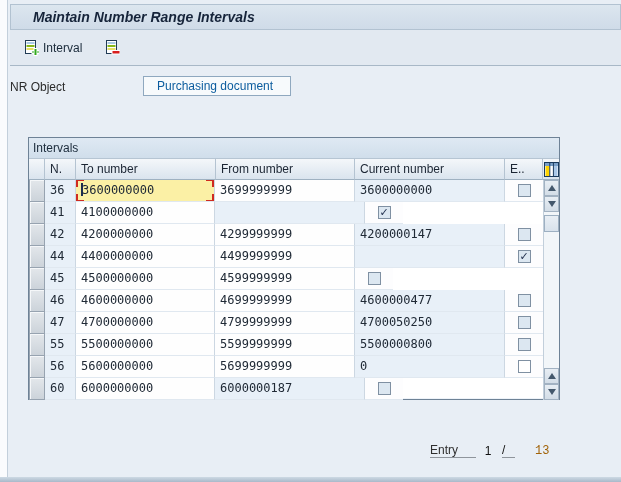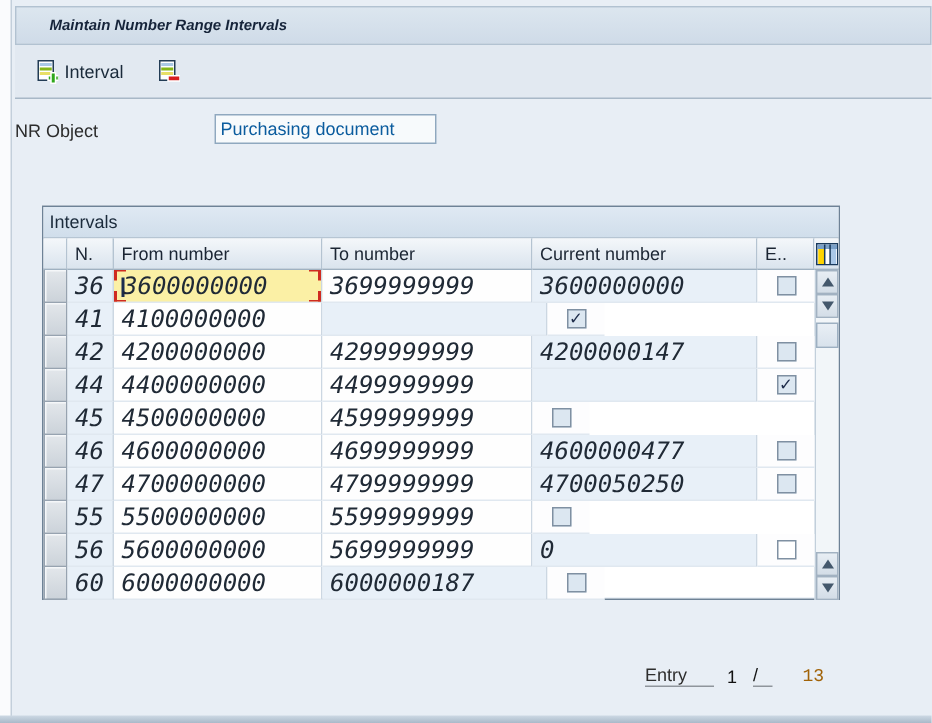--- a/index.html
+++ b/index.html
@@ -11,40 +11,40 @@
   }
   
   .left-strip{position:absolute;left:0;top:0;width:7px;height:482px;background:#fafbfd;border-right:1px solid #c3cfdb;}
   .bottom-strip{position:absolute;left:0;bottom:0;width:621px;height:5px;background:linear-gradient(#cdd9e4,#a9b9c9);}
   .titlebar{
     position:absolute;left:10px;top:4px;width:611px;height:26px;
     background:linear-gradient(#dce6ef,#cfdbe8);
     border:1px solid #b2c2d1;box-sizing:border-box;
     display:flex;align-items:center;padding-left:22px;
   }
-  .titlebar .t{font-weight:bold;font-style:italic;font-size:10px;color:#16243a;}
+  .titlebar .t{font-weight:bold;font-style:italic;font-size:14px;color:#16243a;}
   .toolbar{
     position:absolute;left:10px;top:30px;width:611px;height:36px;
     background:#e2e9f1;border-bottom:1px solid #a8b8c7;box-sizing:border-box;
     display:flex;align-items:center;padding-left:8px;
   }
   .tb-btn{
     display:flex;align-items:center;gap:4px;border:none;background:transparent;
     font-family:"Liberation Sans",sans-serif;font-size:12px;color:#1a2a3a;
     padding:3px 5px;cursor:default;
   }
   .tb-btn + .tb-btn{margin-left:12px;}
   .icon16{width:16px;height:16px;display:inline-block;}
   
   .form-row{position:absolute;left:10px;top:76px;width:600px;height:22px;}
   .form-row label{position:absolute;left:0;top:4px;color:#2b2b2b;}
   .display-field{
     position:absolute;left:133px;top:0;width:148px;height:20px;box-sizing:border-box;
     background:#f7fafc;border:1px solid #8fa8bf;
-    display:flex;align-items:center;padding-left:3px;
+    display:flex;align-items:center;padding-left:13px;
   }
   .display-field span{color:#0b5c9e;}
   
   .panel{
     position:absolute;left:28px;top:137px;width:532px;height:263px;box-sizing:border-box;
     border:1px solid #6e8296;background:#fff;box-shadow:0 0 0 1px #eef3f9 inset;
   }
   .panel-title{
     height:20px;line-height:20px;padding-left:4px;
     background:linear-gradient(#dfe9f3,#d0deeb);
@@ -63,22 +63,22 @@
   .c-to{width:140px;}
   .c-cur{width:150px;}
   .c-ext{width:38px;}
   .c-cfg{width:16px;padding:0;display:flex;align-items:center;justify-content:center;border-right:none;}
   .tbody{display:flex;height:220px;}
   .rows{width:514px;}
   .trow{display:flex;height:22px;}
   .cell{
     box-sizing:border-box;height:22px;line-height:21px;padding-left:5px;
     border-right:1px solid #ccd7e2;border-bottom:1px solid #e0e8f0;
-    font-family:"DejaVu Sans Mono",monospace;font-size:16px;color:#202a36;
-    white-space:nowrap;overflow:hidden;position:relative;font-style:italic;
+    font-family:"DejaVu Sans Mono",monospace;font-size:12px;color:#202a36;
+    white-space:nowrap;overflow:hidden;position:relative;
   }
   .cell.sel{
     width:16px;padding:0;border:1px solid #97a3b0;border-top:none;
     background:linear-gradient(#e3e7eb,#ccd3da);
     box-shadow:inset 1px 1px 0 #f5f7f9;
   }
   .cell.n{width:31px;background:#e8f0f8;}
   .cell.from{width:139px;background:#fefefe;}
   .cell.to{width:140px;background:#fefefe;}
   .cell.cur{width:150px;background:#e8f0f8;}
@@ -166,22 +166,22 @@
   <div class="display-field">
     <span>Purchasing document</span>
   </div>
 </div>
 
 <div class="panel">
   <div class="panel-title">Intervals</div>
   <div class="thead">
     <div class="hc c-sel"></div>
     <div class="hc c-n">N.</div>
+    <div class="hc c-to">To number</div>
     <div class="hc c-from">From number</div>
-    <div class="hc c-to">To number</div>
     <div class="hc c-cur">Current number</div>
     <div class="hc c-ext">E..</div>
     <div class="hc c-cfg">
       <span class="icon16" style="width:15px;height:15px;">
         <svg width="15" height="15" viewBox="0 0 15 15">
           <rect x="0.5" y="0.5" width="14" height="14" fill="#ffffff" stroke="#1a3a5c"></rect>
           <rect x="1" y="1" width="13" height="3" fill="#7aa0c8"></rect>
           <rect x="1.5" y="4" width="4" height="10" fill="#ffd400"></rect>
           <rect x="9.5" y="4" width="4" height="10" fill="#aac8e8"></rect>
           <line x1="5.8" y1="1" x2="5.8" y2="14" stroke="#1a3a5c" stroke-width="1"></line>
@@ -265,20 +265,21 @@
     <div class="cell ext">
             <span class="cb"></span>
           </div>
   </div>
 
   <div class="trow">
     <div class="cell sel"></div>
     <div class="cell n">55</div>
     <div class="cell from"><span class="val">5500000000</span></div>
     <div class="cell to">5599999999</div>
+    <div class="cell cur">5500000800</div>
     <div class="cell ext">
             <span class="cb"></span>
           </div>
   </div>
 
   <div class="trow">
     <div class="cell sel"></div>
     <div class="cell n">56</div>
     <div class="cell from"><span class="val">5600000000</span></div>
     <div class="cell to">5699999999</div>

